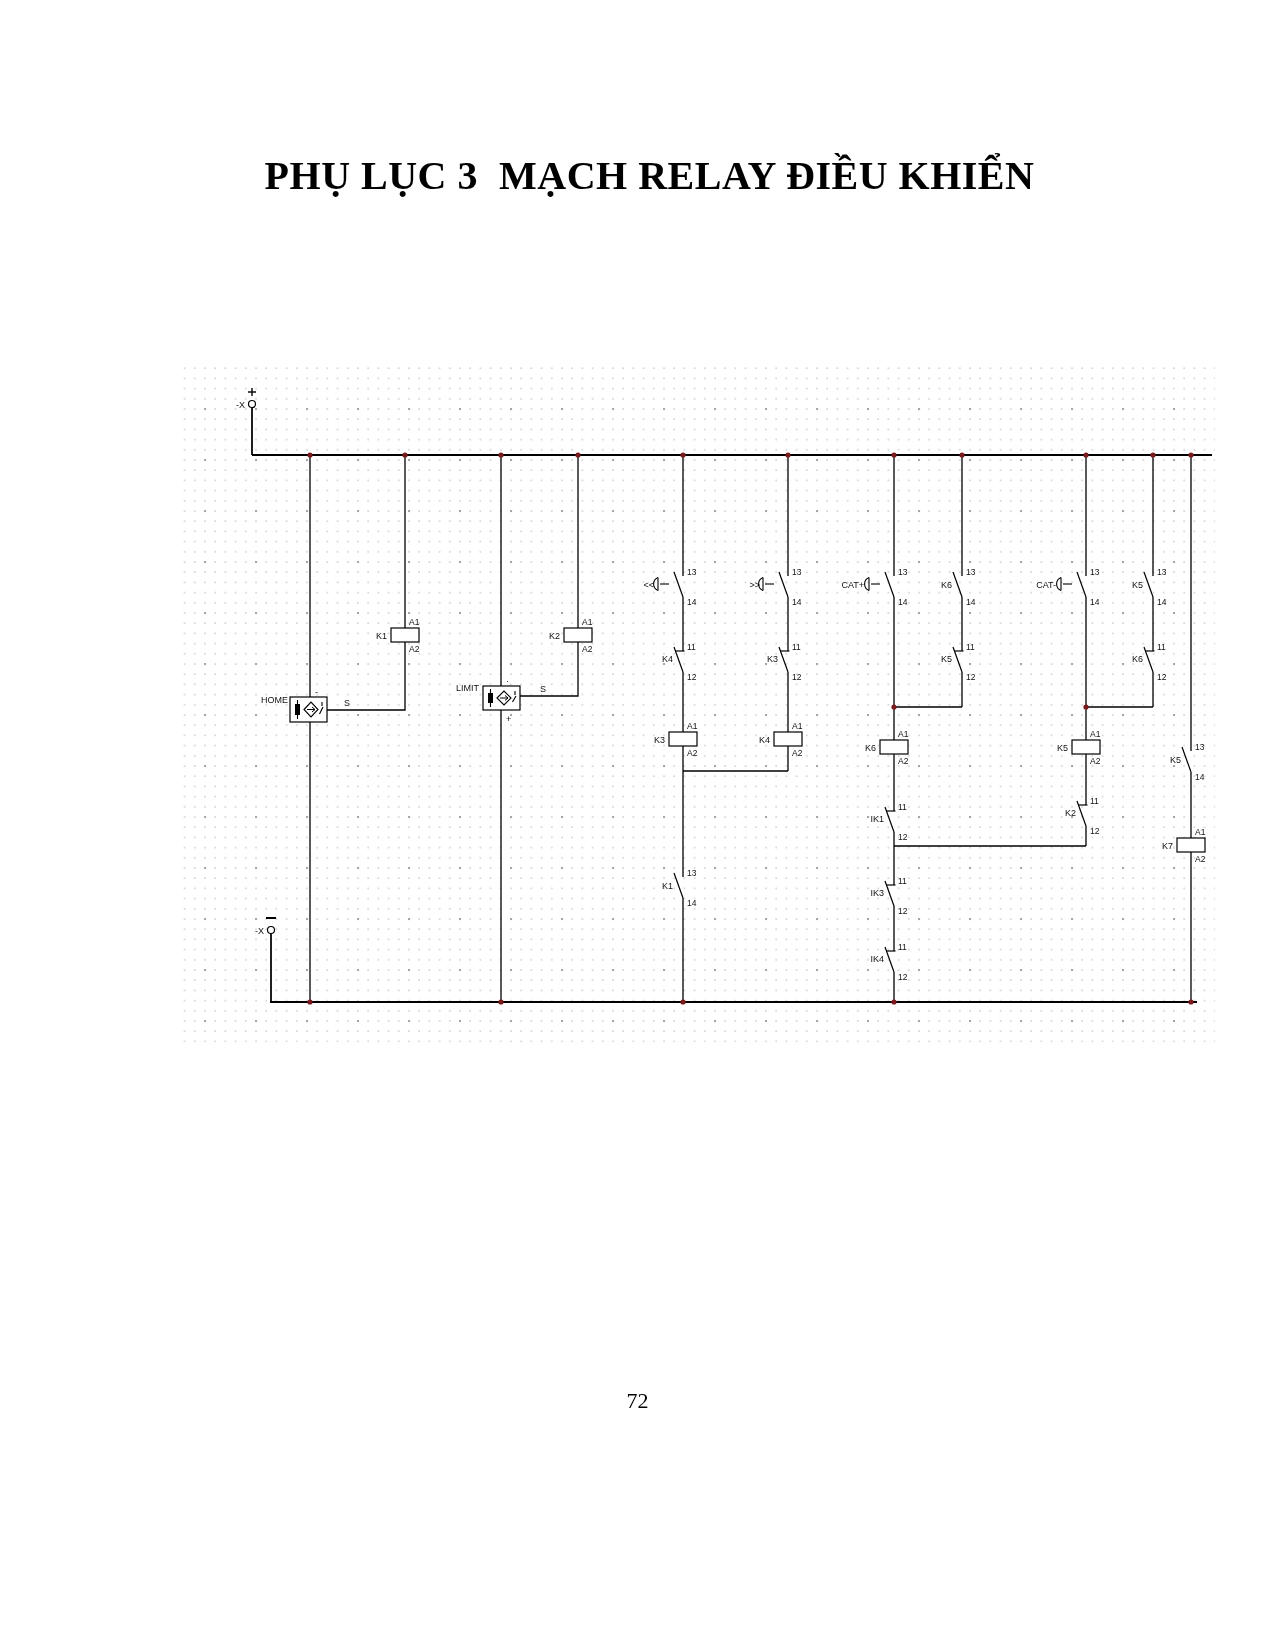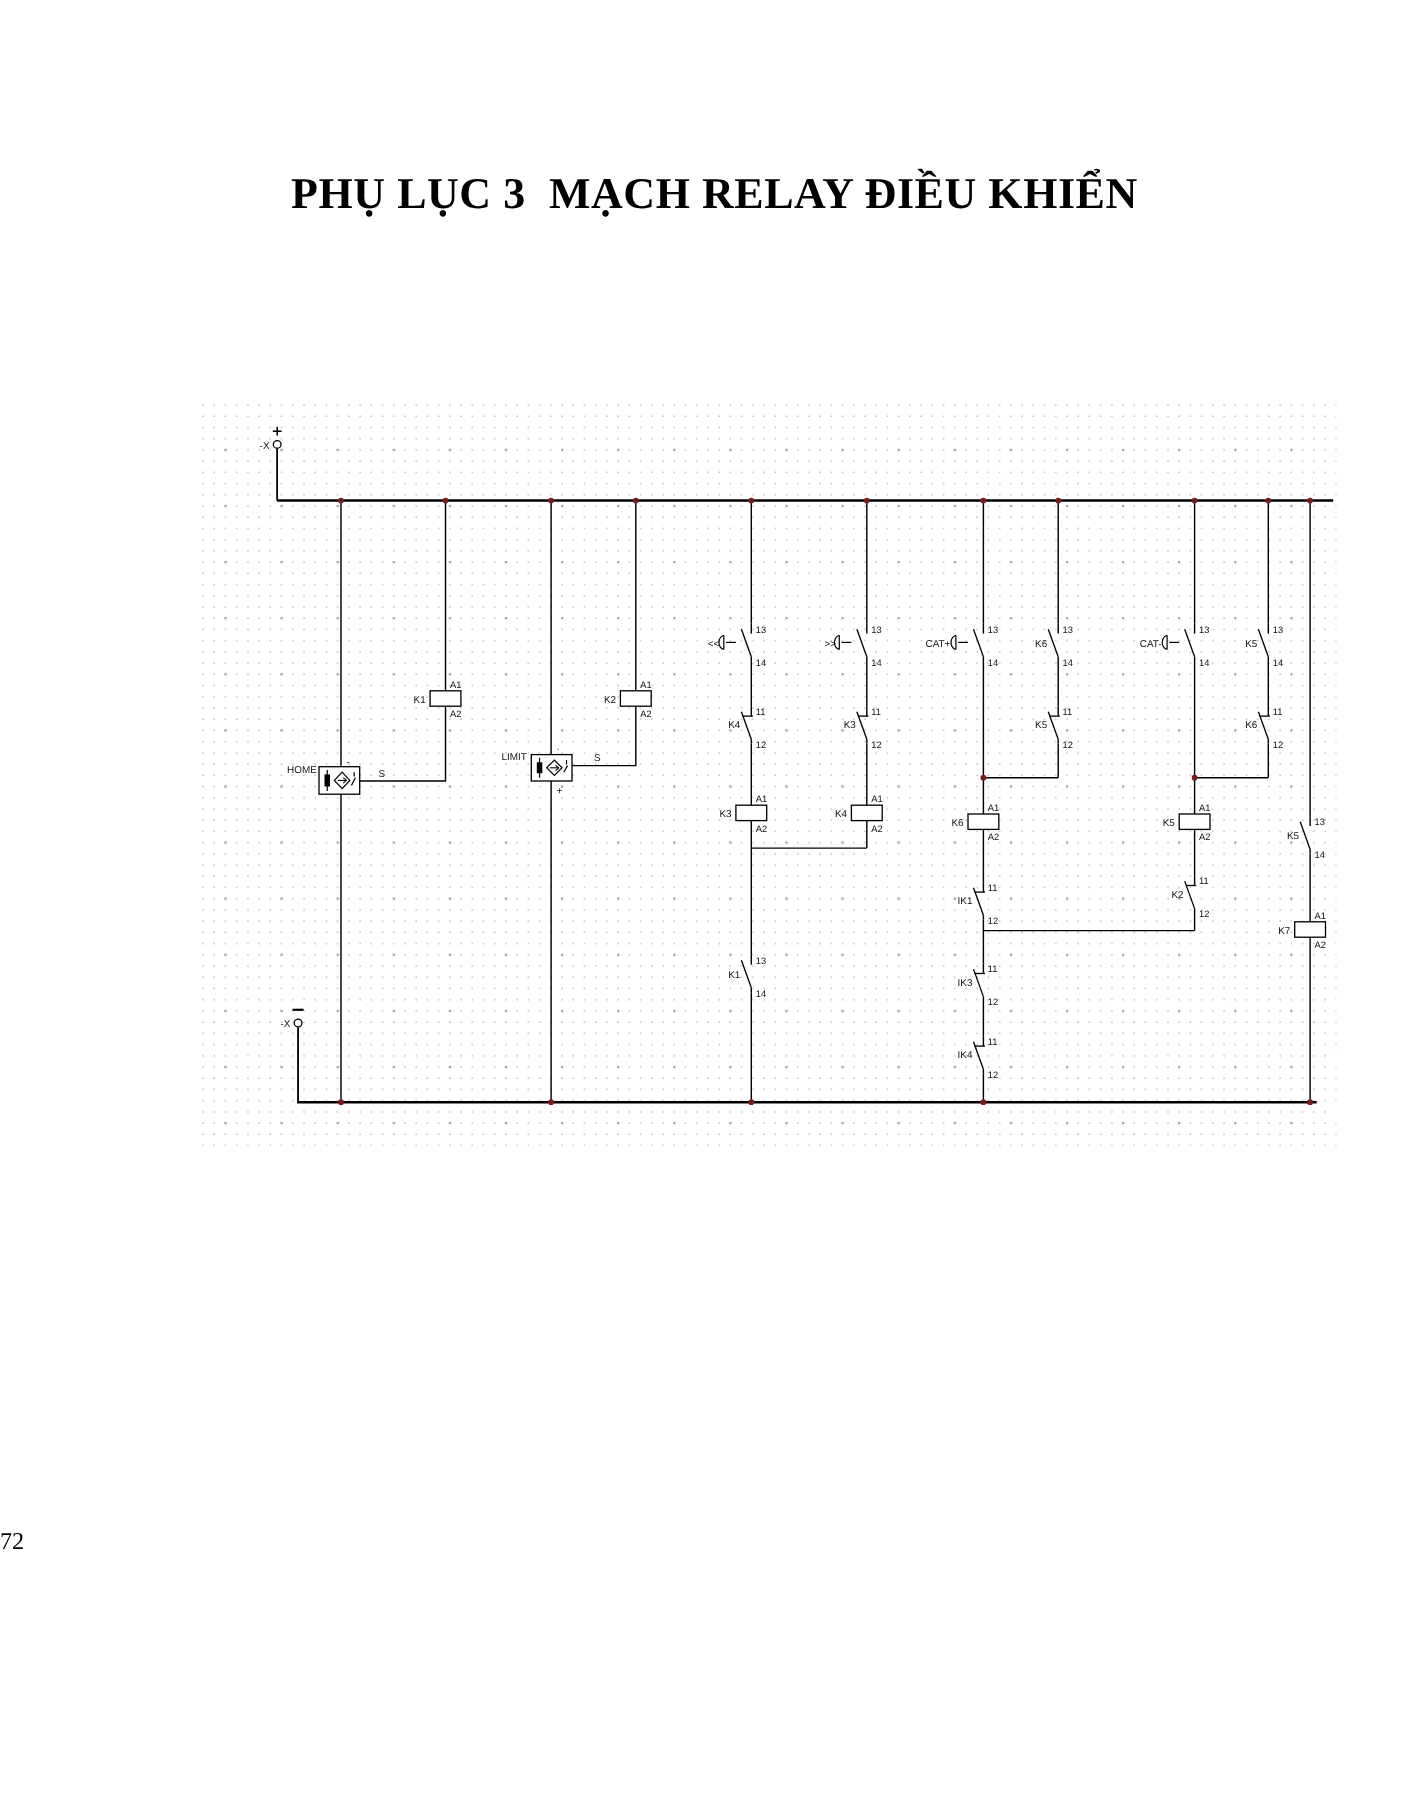--- a/index.html
+++ b/index.html
@@ -1,20 +1,20 @@
 <!DOCTYPE html>
 <html><head>
 <meta charset="utf-8">
 <style>
   html,body{margin:0;padding:0;}
   body{width:1275px;height:1650px;background:#ffffff;position:relative;
        font-family:"Liberation Serif", serif;}
   .doc-title{position:absolute;top:152px;left:0;width:100%;text-align:center;
        font-size:40px;font-weight:bold;color:#000;white-space:pre;letter-spacing:.5px;padding-left:12px;}
-  .page-number{position:absolute;top:1388px;left:0;width:100%;
+  .page-number{position:absolute;top:1388px;left:0;width:100%;text-align:center;
        font-size:22px;color:#000;}
   #schematic{position:absolute;left:0;top:0;}
   #schematic text{font-family:"Liberation Sans", sans-serif;fill:#111;}
 </style>
 </head>
 <body>
 
 <div class="doc-title">PHỤ LỤC 3  MẠCH RELAY ĐIỀU KHIỂN</div>
 
 <svg id="schematic" width="1275" height="1650" viewBox="0 0 1275 1650">

